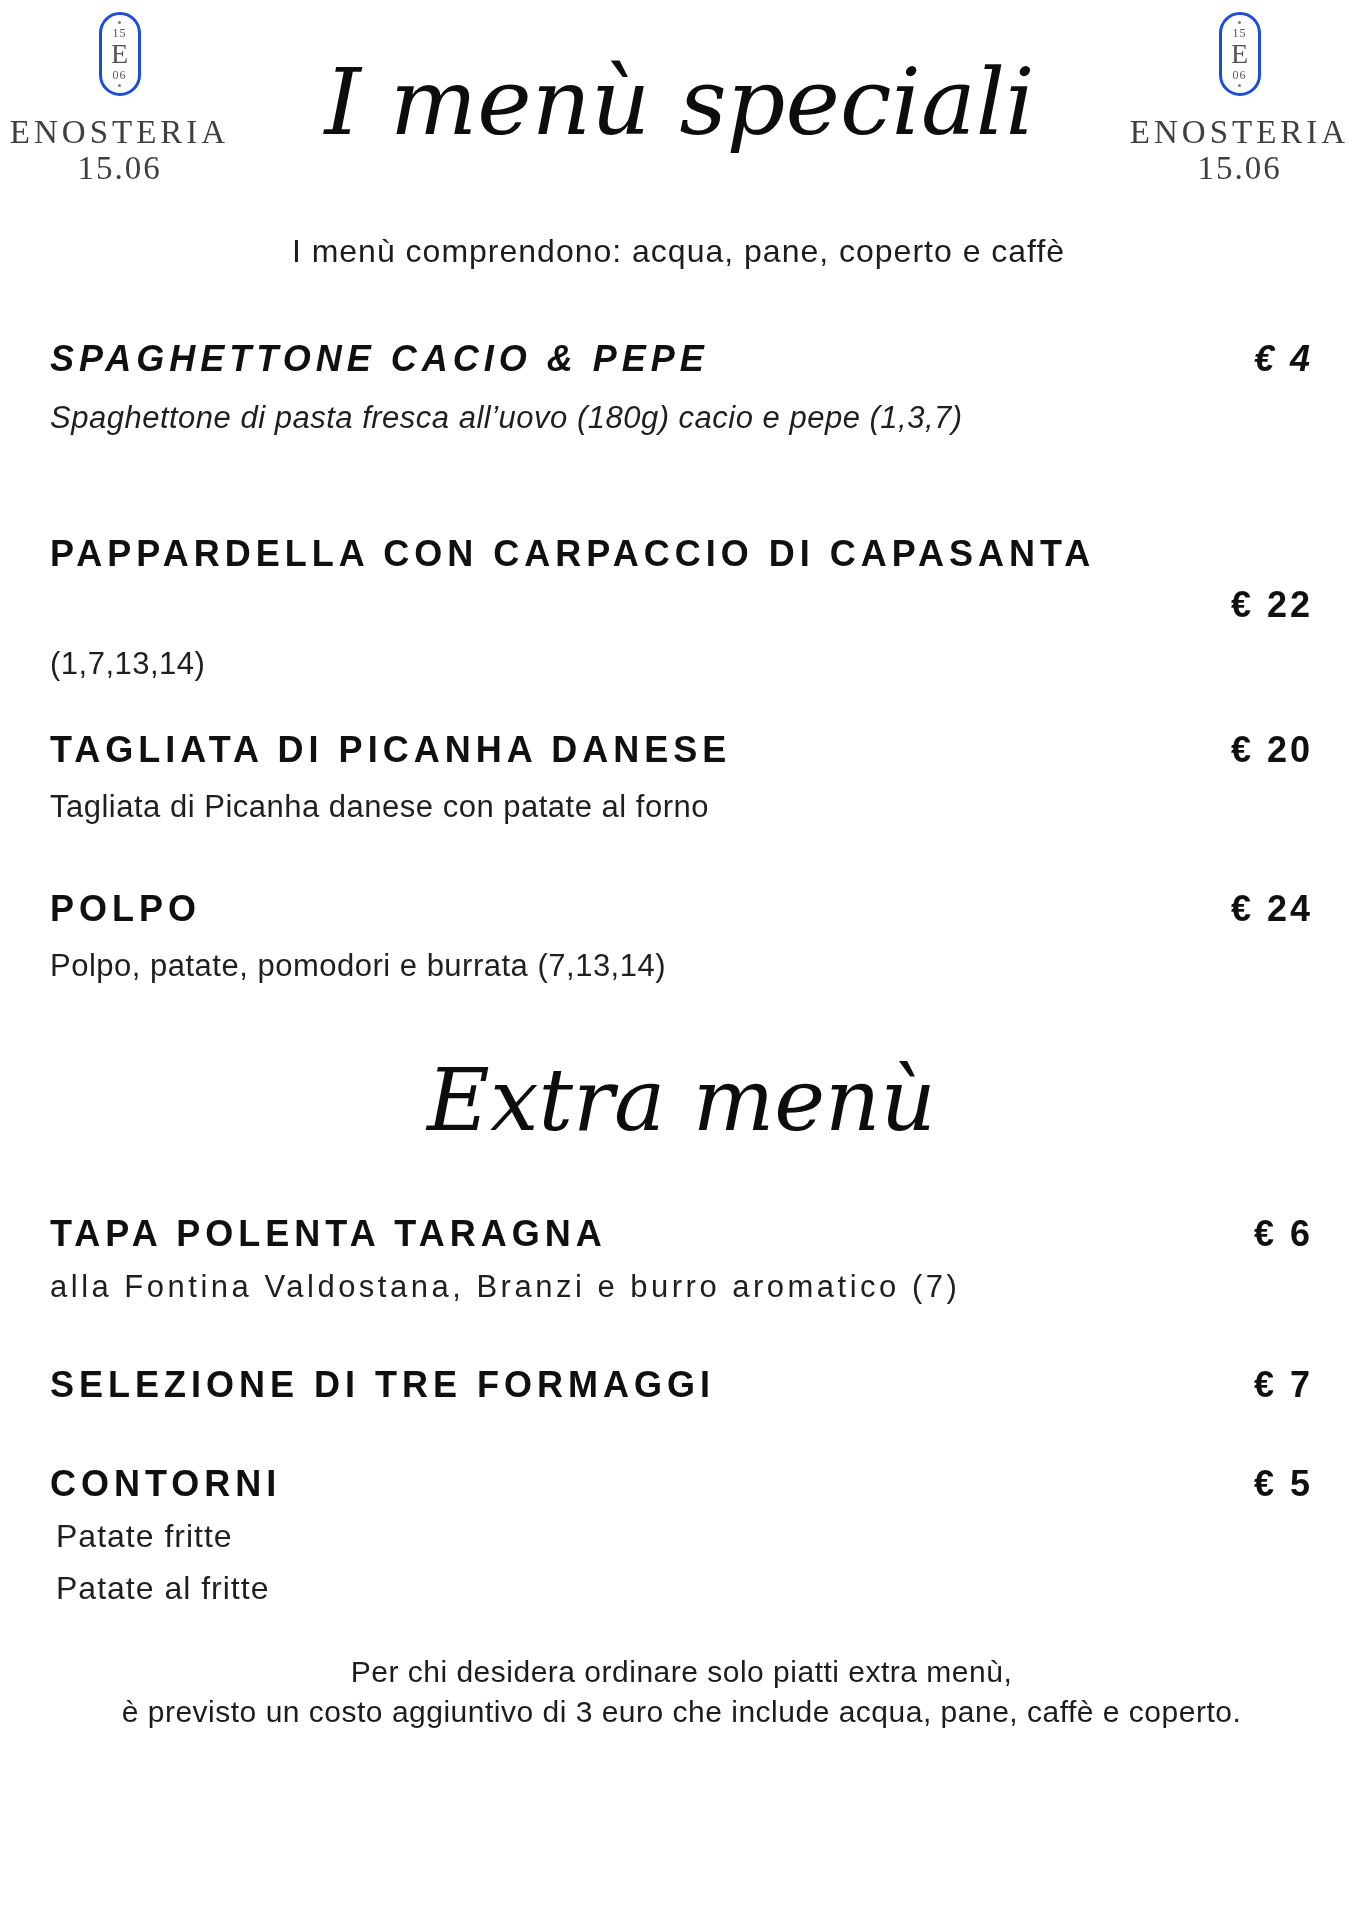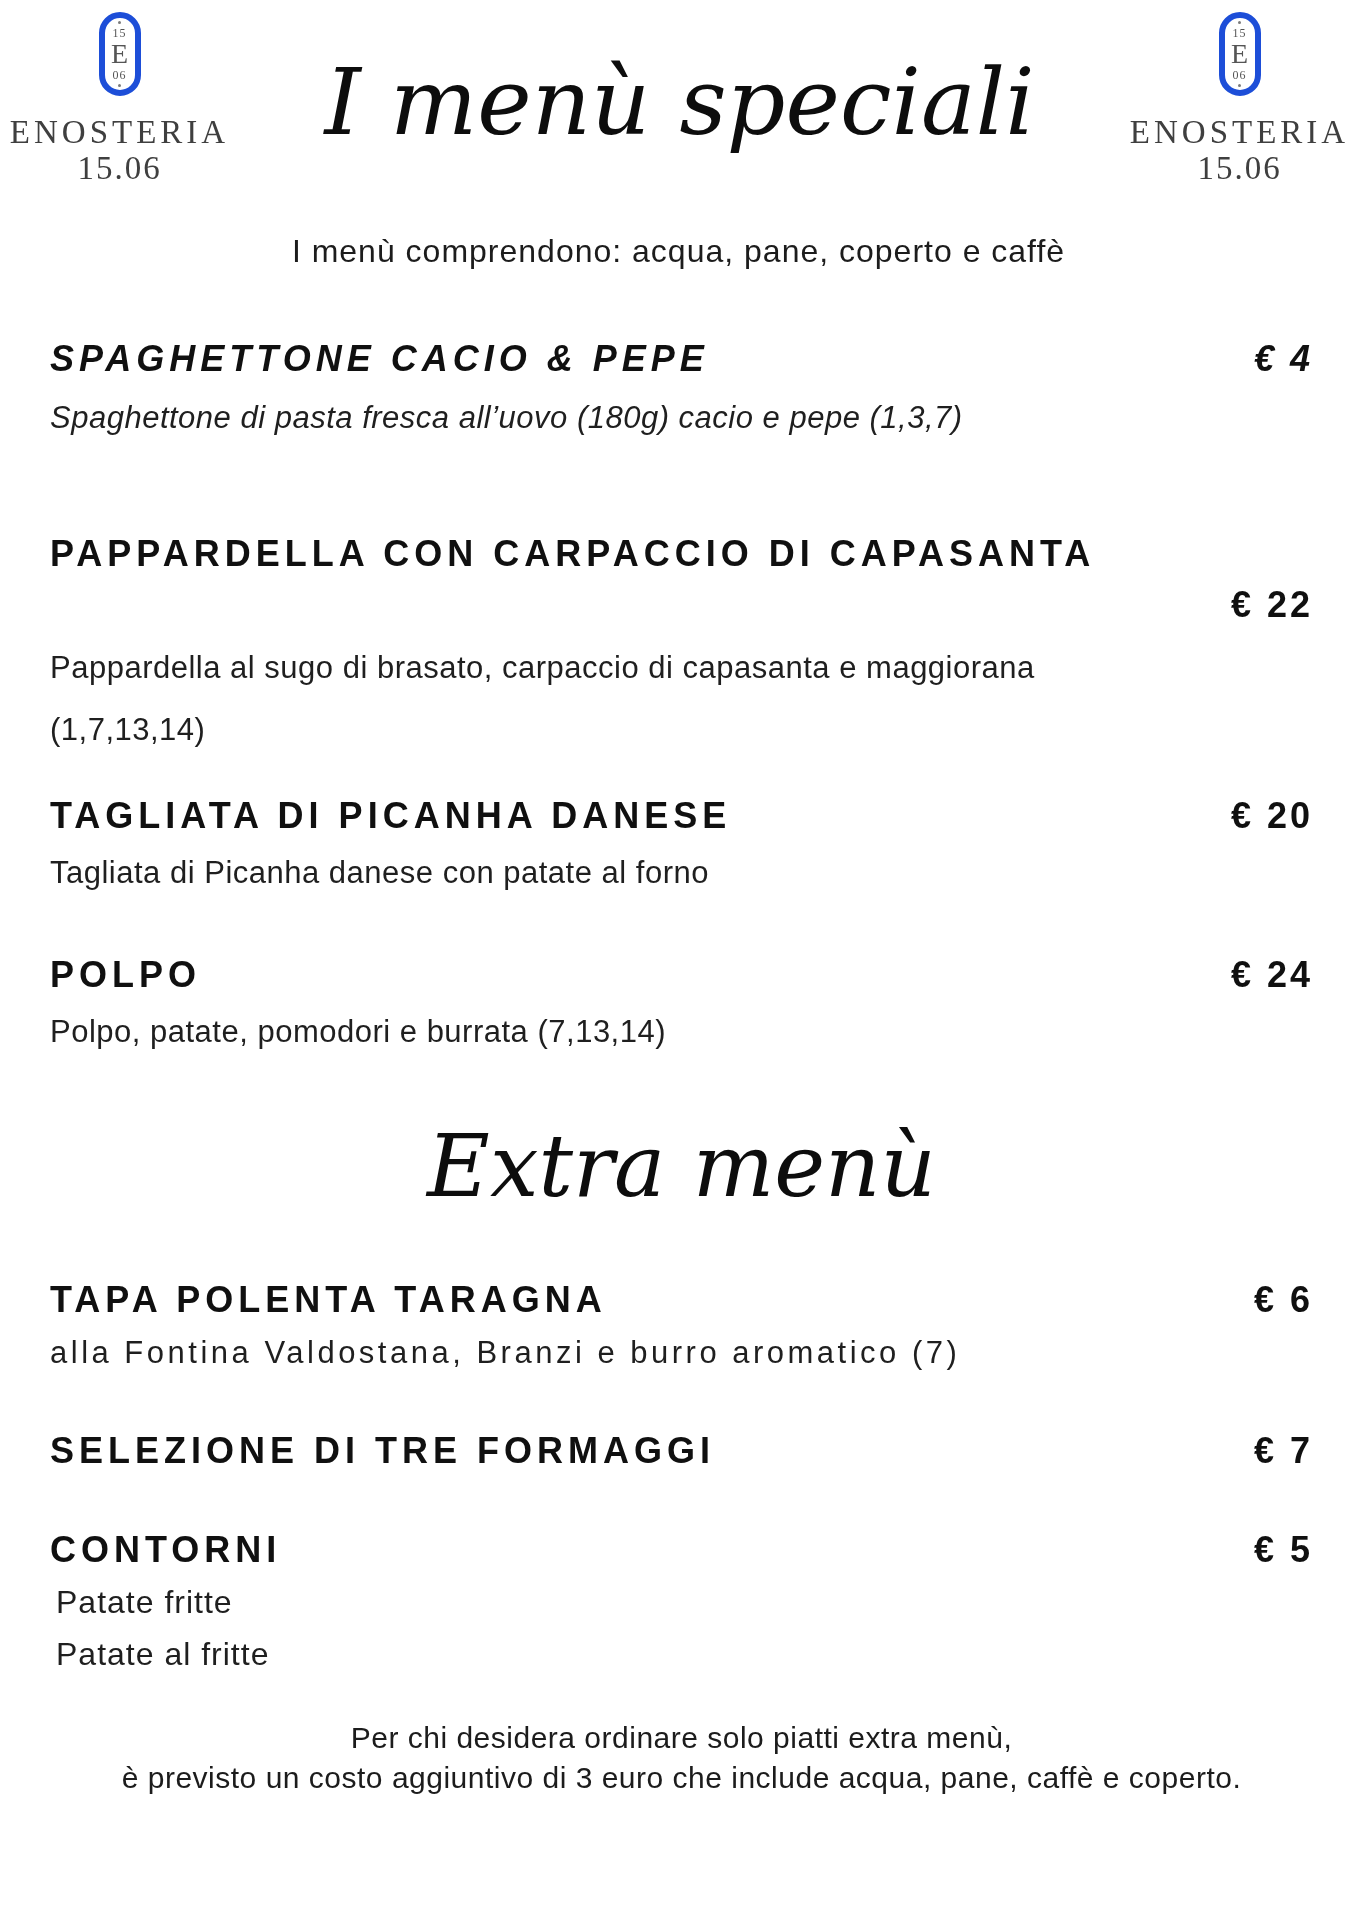--- a/index.html
+++ b/index.html
@@ -26,21 +26,21 @@
     display: flex;
     flex-direction: column;
     align-items: center;
     color: #3f3f3f;
     font-family: "Liberation Serif", serif;
     flex: 0 0 auto;
   }
   .logo-badge {
     width: 42px;
     height: 84px;
-    border: 6px solid #1d4ed8;
+    border: 3px solid #1d4ed8;
     border-radius: 22px;
     display: flex;
     flex-direction: column;
     align-items: center;
     justify-content: center;
     gap: 1px;
     color: #555555;
   }
   .logo-badge .dot {
     width: 3px; height: 3px;
@@ -212,21 +212,20 @@
         <p class="item-desc">Spaghettone di pasta fresca all’uovo (180g) cacio e pepe (1,3,7)</p>
       </article>
 
       <article class="item item-2">
         <div class="item-row">
           <h2 class="item-name">PAPPARDELLA CON CARPACCIO DI CAPASANTA</h2>
         </div>
         <div class="price-row">
           <span class="item-price">€ 22</span>
         </div>
-        <p class="item-desc">Pappardella al sugo di brasato, carpaccio di capasanta e maggiorana</p>
         <p class="item-desc allergens">(1,7,13,14)</p>
       </article>
 
       <article class="item item-3">
         <div class="item-row">
           <h2 class="item-name">TAGLIATA DI PICANHA DANESE</h2>
           <span class="item-price">€ 20</span>
         </div>
         <p class="item-desc">Tagliata di Picanha danese con patate al forno</p>
       </article>

